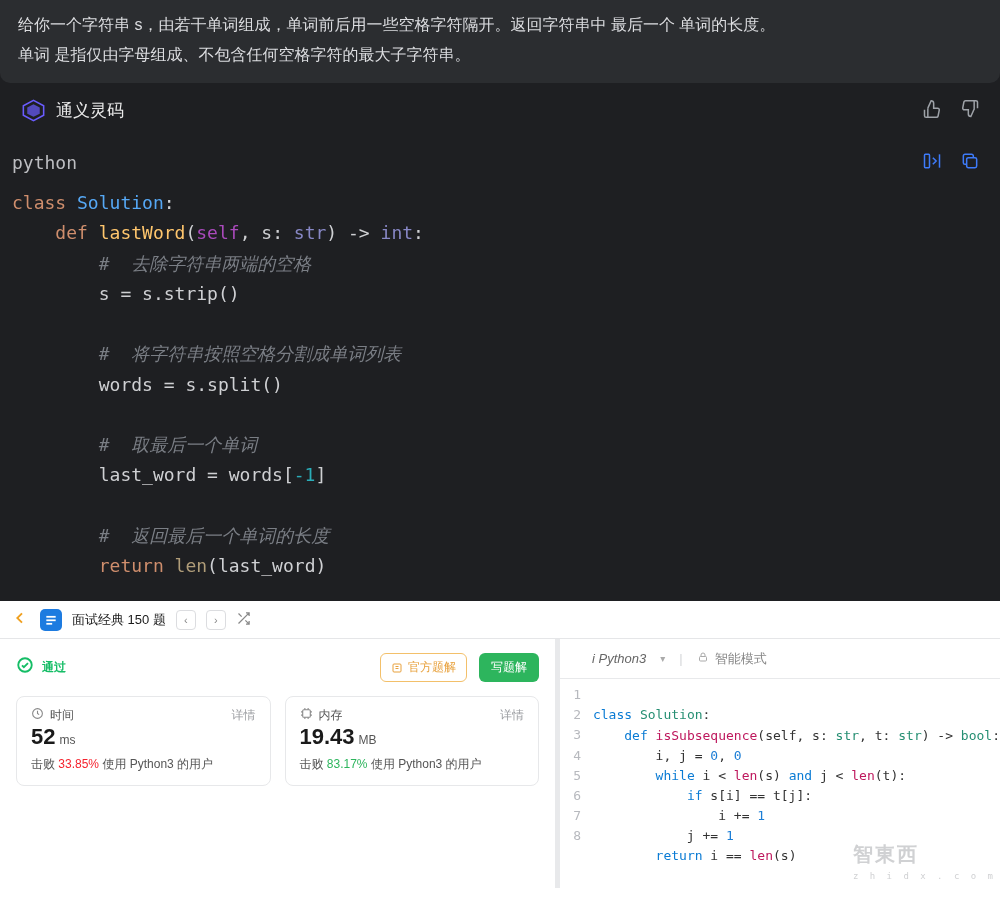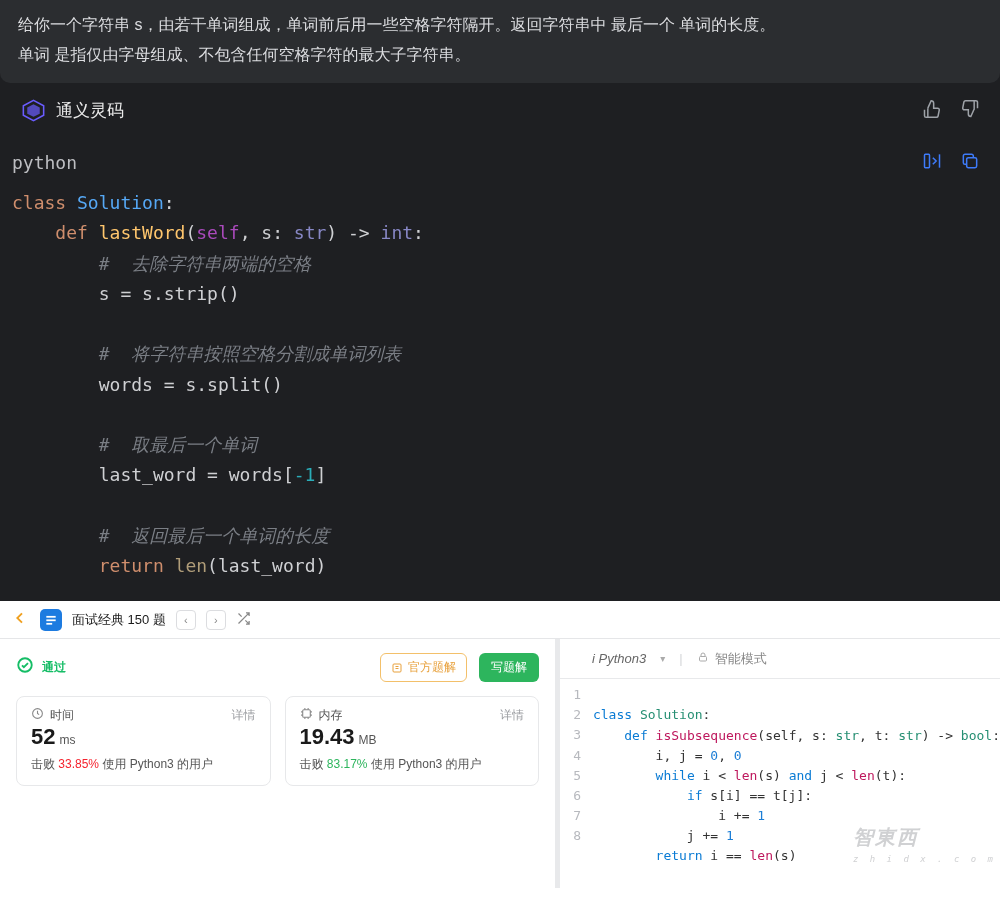--- a/index.html
+++ b/index.html
@@ -154,22 +154,22 @@
   }
   .hl { position:absolute; left:0; right:0; height:20px; background:#f3f4f6; z-index:-1; }
   .lc-kw { color:#0a7bd4; }
   .lc-cls{ color:#268f73; }
   .lc-fn { color:#be185d; }
   .lc-type{ color:#268f73; }
   .lc-num{ color:#1c7ed6; }
   .lc-ret{ color:#0a7bd4; }
 
   .watermark {
-    position:absolute; right:4px; bottom:21px; color:#d0d1d3; font-size:20px;
-    font-weight:700; letter-spacing:2px; pointer-events:none; font-style:italic;
+    position:absolute; right:4px; bottom:4px; color:#d0d1d3; font-size:20px;
+    font-weight:700; letter-spacing:2px; pointer-events:none; 
   }
   .watermark small{ display:block; font-size:9px; letter-spacing:3px; font-weight:400;}
 </style>
 </head>
 <body>
 
 <div class="top">
   <div class="problem-text">
     <div>给你一个字符串 s，由若干单词组成，单词前后用一些空格字符隔开。返回字符串中 最后一个 单词的长度。</div>
     <div>单词 是指仅由字母组成、不包含任何空格字符的最大子字符串。</div>

